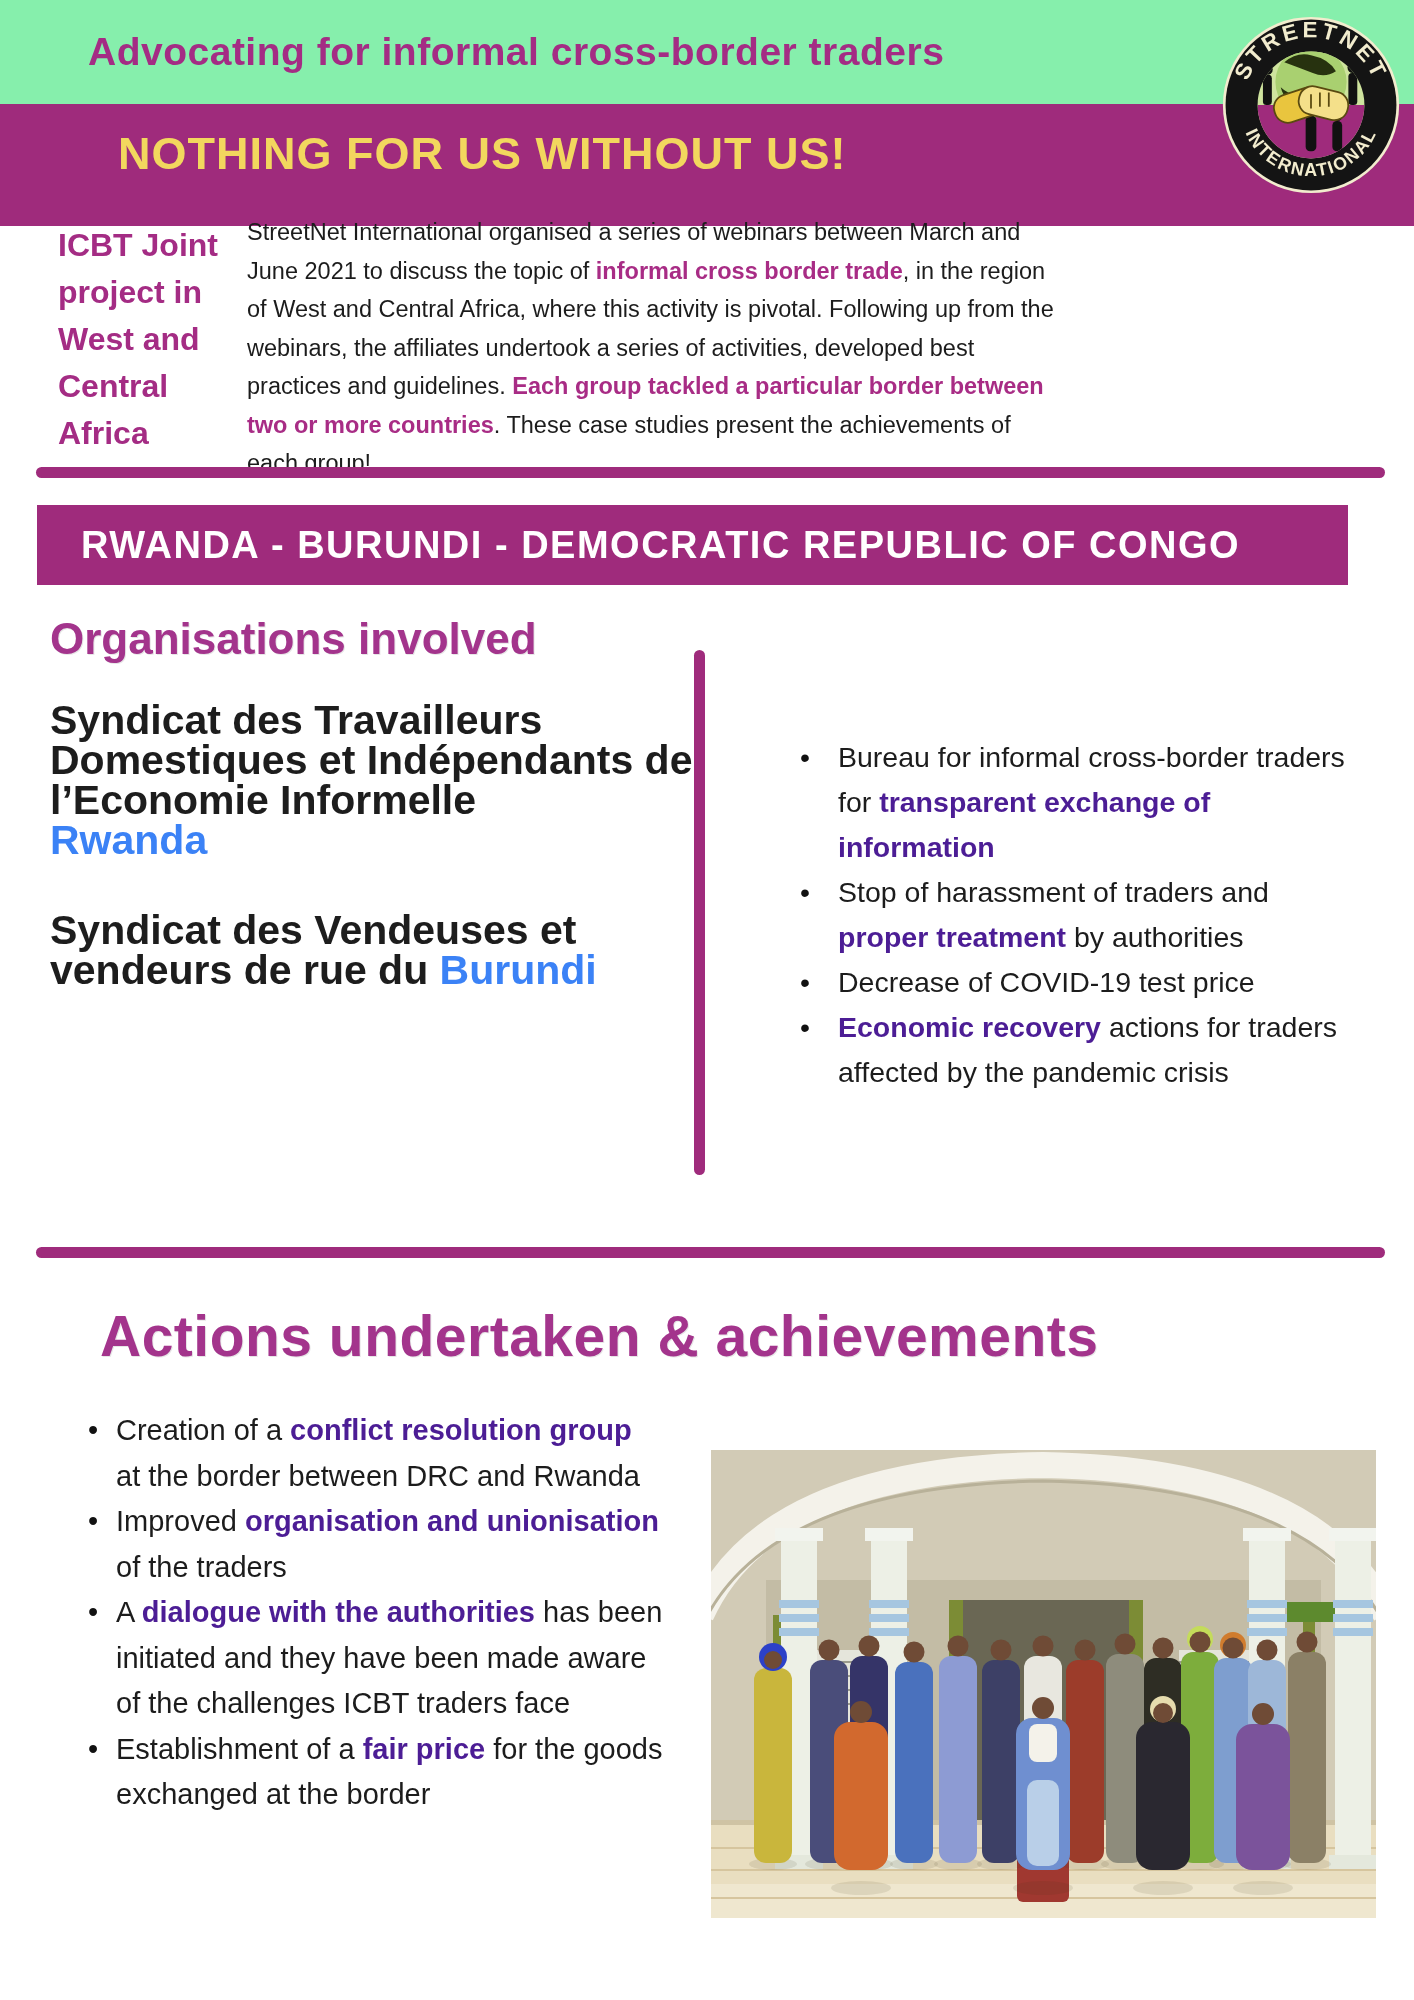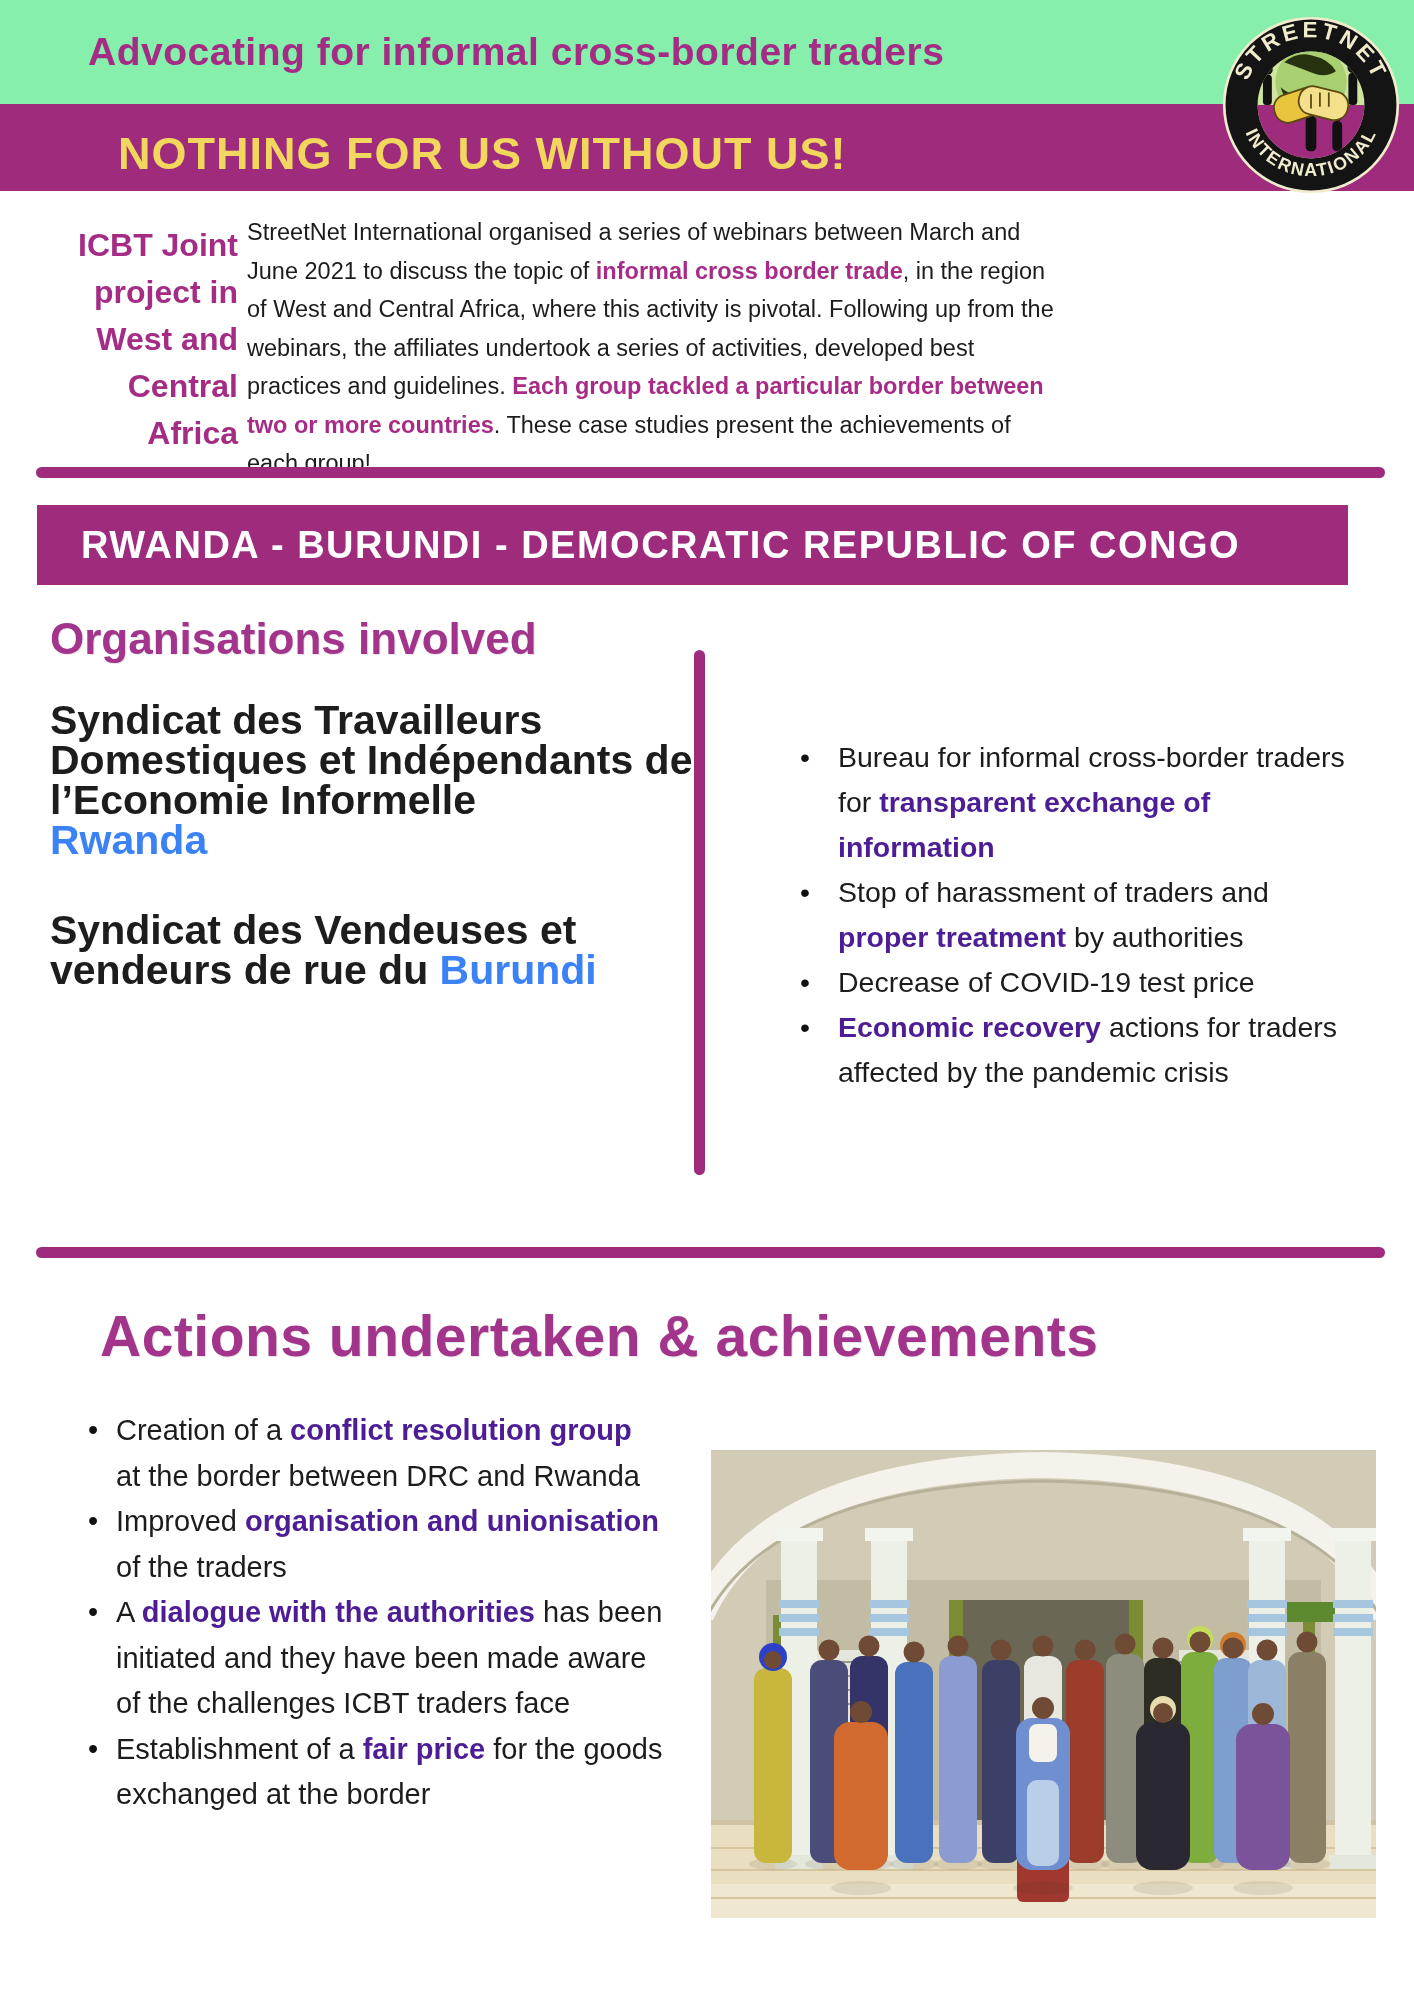--- a/index.html
+++ b/index.html
@@ -3,27 +3,27 @@
 <meta charset="utf-8">
 <style>
   html,body{margin:0;padding:0;background:#ffffff;}
   .page{position:relative;width:1414px;height:2000px;background:#ffffff;overflow:hidden;
         font-family:"Liberation Sans", sans-serif;color:#1c1c1c;}
 
   
   .band-yellow{position:absolute;left:0;top:0;width:1414px;height:104px;background:#86efac;}
   .tagline{position:absolute;left:88px;top:0;height:104px;display:flex;align-items:center;
            font-size:39px;font-weight:bold;color:#A42C84;letter-spacing:.5px;}
-  .band-magenta{position:absolute;left:0;top:104px;width:1414px;height:87px;background:#9F2B7C;}
+  .band-magenta{position:absolute;left:0;top:104px;width:1414px;height:122px;background:#9F2B7C;}
   .slogan{position:absolute;left:118px;top:0;height:99px;display:flex;align-items:center;
           font-size:45px;font-weight:bold;color:#F2D75E;letter-spacing:1px;}
   .logo{position:absolute;left:1222px;top:16px;width:178px;height:178px;}
 
   
-  .intro-label{position:absolute;left:58px;top:222px;width:180px;text-align:right;
+  .intro-label{position:absolute;left:58px;top:222px;width:180px;text-align:left;
                font-size:32px;line-height:47px;font-weight:bold;color:#A42C84;white-space:pre-line;}
   .intro-par{position:absolute;left:247px;top:213px;width:820px;margin:0;
              font-size:23.5px;line-height:38.5px;color:#1c1c1c;}
   .intro-par .hl{color:#A82C85;font-weight:bold;}
 
   .hr{position:absolute;height:11px;border-radius:6px;background:#9F2B7C;}
   .hr1{left:36px;top:467px;width:1349px;}
   .hr2{left:36px;top:1247px;width:1349px;}
 
   

